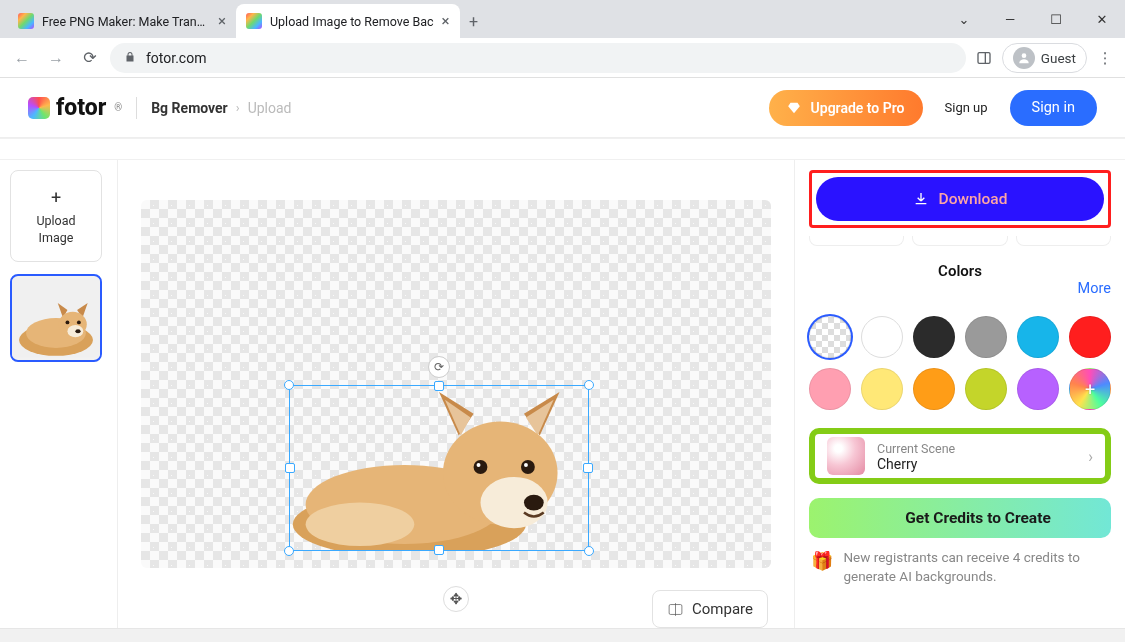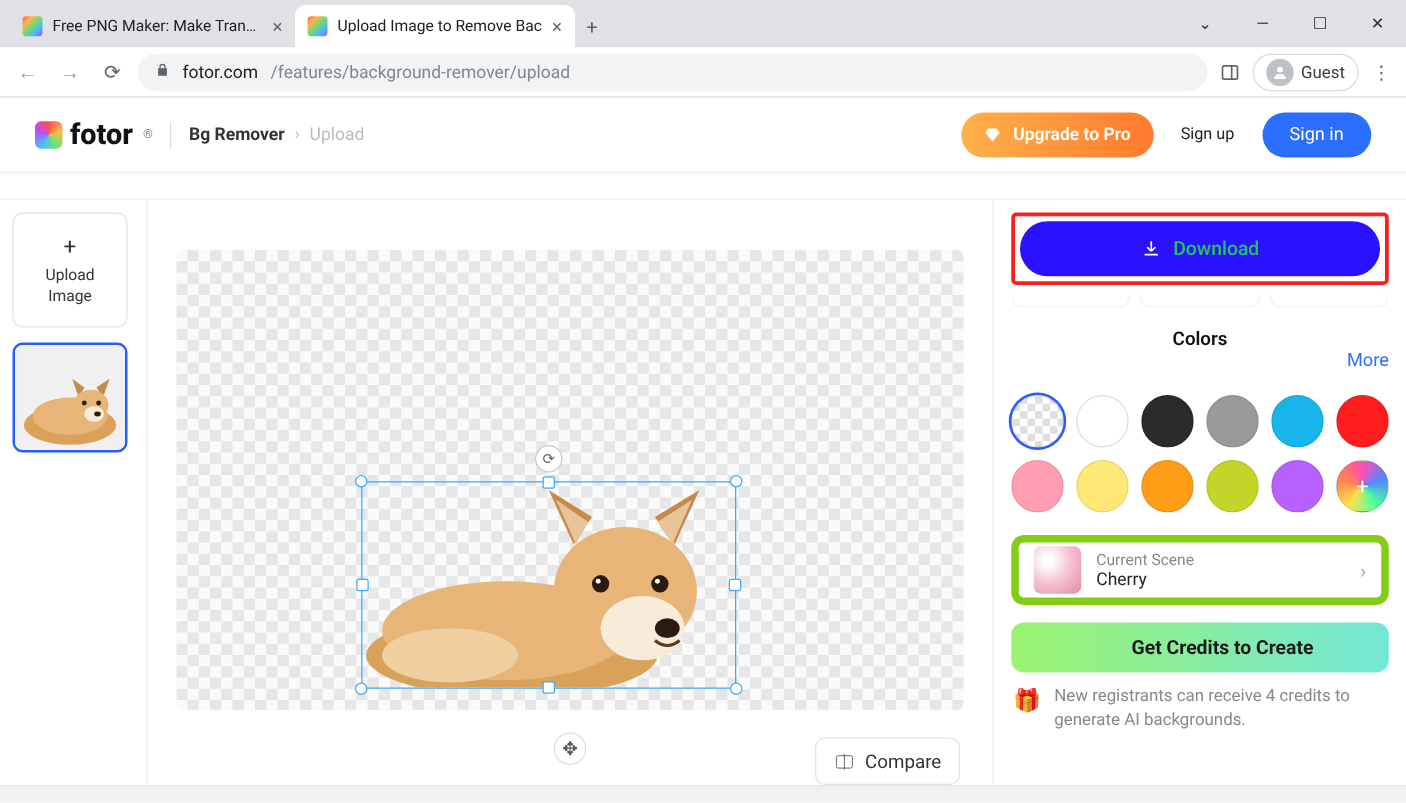--- a/index.html
+++ b/index.html
@@ -68,21 +68,21 @@
 .selection .hnw{ left:-6px; top:-6px;} .selection .hne{ right:-6px; top:-6px;}
 .selection .hsw{ left:-6px; bottom:-6px;} .selection .hse{ right:-6px; bottom:-6px;}
 .dog-svg { position:absolute; width:100%; height:100%;}
 
 .move-handle { margin-top:18px; width:26px; height:26px; border:1px solid #ddd; border-radius:50%; background:#fff; display:flex; align-items:center; justify-content:center; font-size:15px; color:#555;}
 .compare-btn { position:absolute; bottom:14px; right:26px; height:38px; padding:0 14px; border:1px solid #e2e2e2; border-radius:8px; background:#fff; display:flex; align-items:center; gap:8px; font-size:15px; color:#333;}
 .compare-btn svg{ width:17px; height:17px; stroke:#555; fill:none;}
 
 .right-panel { width:330px; padding:10px 14px 0 14px; overflow:hidden;}
 .highlight-box { border:3px solid #ff1e1e; border-radius:4px; padding:4px; margin-bottom:8px;}
-.download-btn { width:100%; height:44px; border-radius:24px; background:#2a12ff; color:#22c55e; display:flex; align-items:center; justify-content:center; gap:10px; font-size:15.5px; font-weight:500;}
+.download-btn { width:100%; height:44px; border-radius:24px; background:#2a12ff; color:#fca5a5; display:flex; align-items:center; justify-content:center; gap:10px; font-size:15.5px; font-weight:500;}
 .download-btn svg{ width:16px; height:16px; fill:none; stroke:#fff; stroke-width:2;}
 .tile-row { display:flex; gap:8px; margin: 2px 0 16px 0;}
 .tile { flex:1; height:10px; border:1px solid #eee; border-radius:8px; border-top:none; border-top-left-radius:0; border-top-right-radius:0;}
 .section-head { display:flex; align-items:center; margin-bottom:19px;flex-direction:column;}
 .section-head .title{ font-size:15px; font-weight:600; color:#111;}
 .section-head .more{ margin-left:auto; font-size:14.5px; color:#2a6dff;}
 .swatches { display:flex; flex-wrap:wrap; gap:10px; margin-bottom:18px;}
 .swatch { width:42px; height:42px; border-radius:50%; border:1px solid rgba(0,0,0,.08); }
 .swatch.transparent { background-image: linear-gradient(45deg,#ddd 25%,transparent 25%),linear-gradient(-45deg,#ddd 25%,transparent 25%),linear-gradient(45deg,transparent 75%,#ddd 75%),linear-gradient(-45deg,transparent 75%,#ddd 75%); background-size:12px 12px; background-position:0 0,0 6px,6px -6px,-6px 0; background-color:#fff; box-shadow: 0 0 0 2px #2a5bff;}
 .swatch.plus { background: conic-gradient(#ff4db8,#4d8bff,#4dff9e,#ffe24d,#ff844d,#ff4db8); display:flex; align-items:center; justify-content:center; color:#fff; font-size:18px; text-shadow:0 0 2px rgba(0,0,0,.3);}
@@ -126,21 +126,20 @@
   <div class="nav-icon">←</div>
   <div class="nav-icon">→</div>
   <div class="nav-icon dark">⟳</div>
   <div class="url-field">
     <span class="lock">
       <svg width="12" height="12" viewBox="0 0 24 24" fill="#5f6368">
           <path d="M17 9V7a5 5 0 10-10 0v2H5v12h14V9h-2zm-8-2a3 3 0 016 0v2H9V7z"></path>
         </svg>
     </span>
     <span class="url-host">fotor.com</span>
-      <span class="url-path">/features/background-remover/upload</span>
   </div>
   <div class="ext-icon">
     <svg width="16" height="16" viewBox="0 0 24 24" fill="none" stroke="#5f6368" stroke-width="2">
         <rect x="3" y="4" width="18" height="16" rx="2"></rect>
         <line x1="14" y1="4" x2="14" y2="20"></line>
       </svg>
   </div>
   <div class="guest-pill">
     <span class="avatar">
       <svg width="14" height="14" viewBox="0 0 24 24" fill="#fff">

